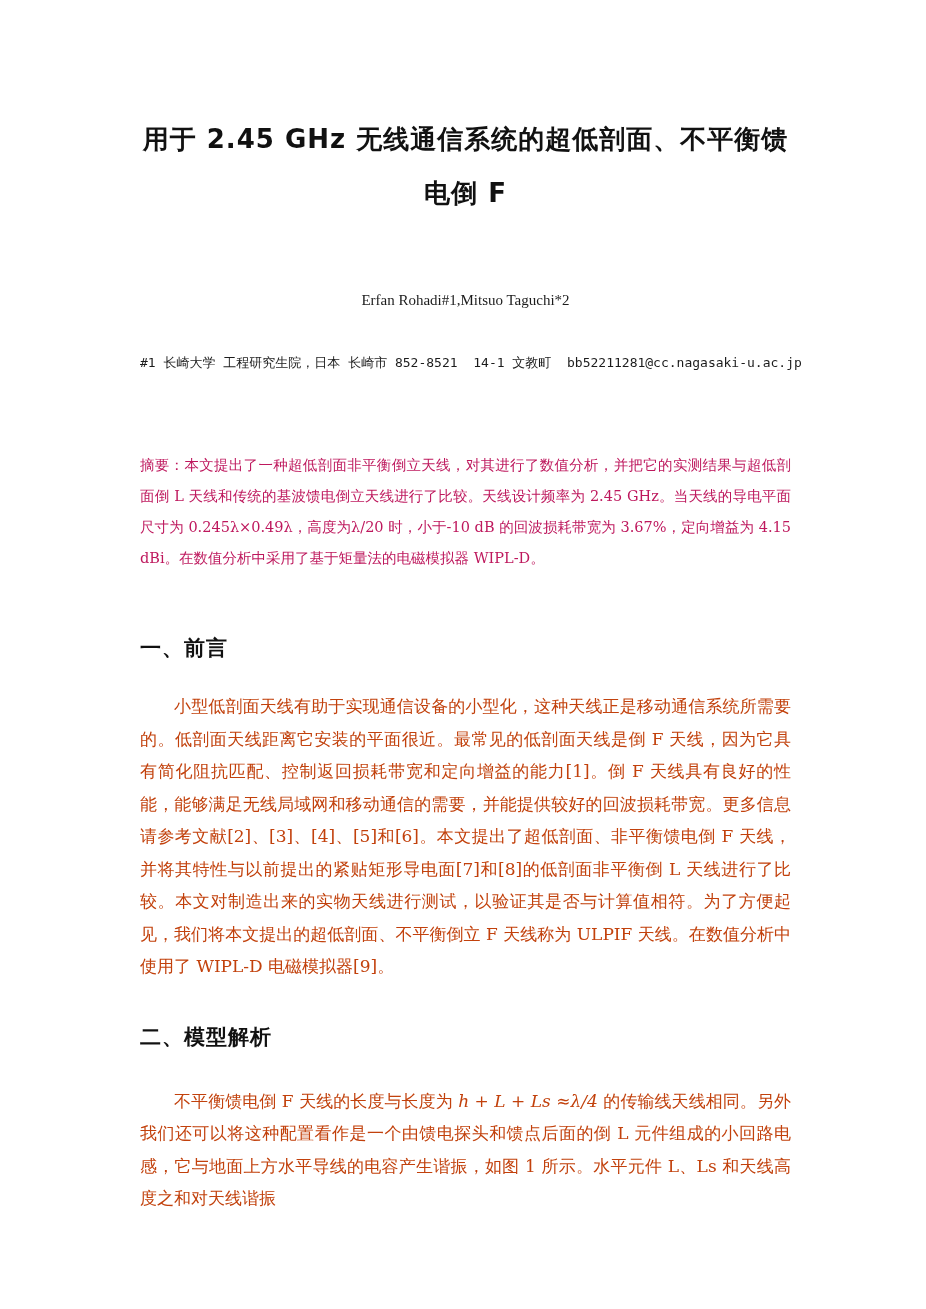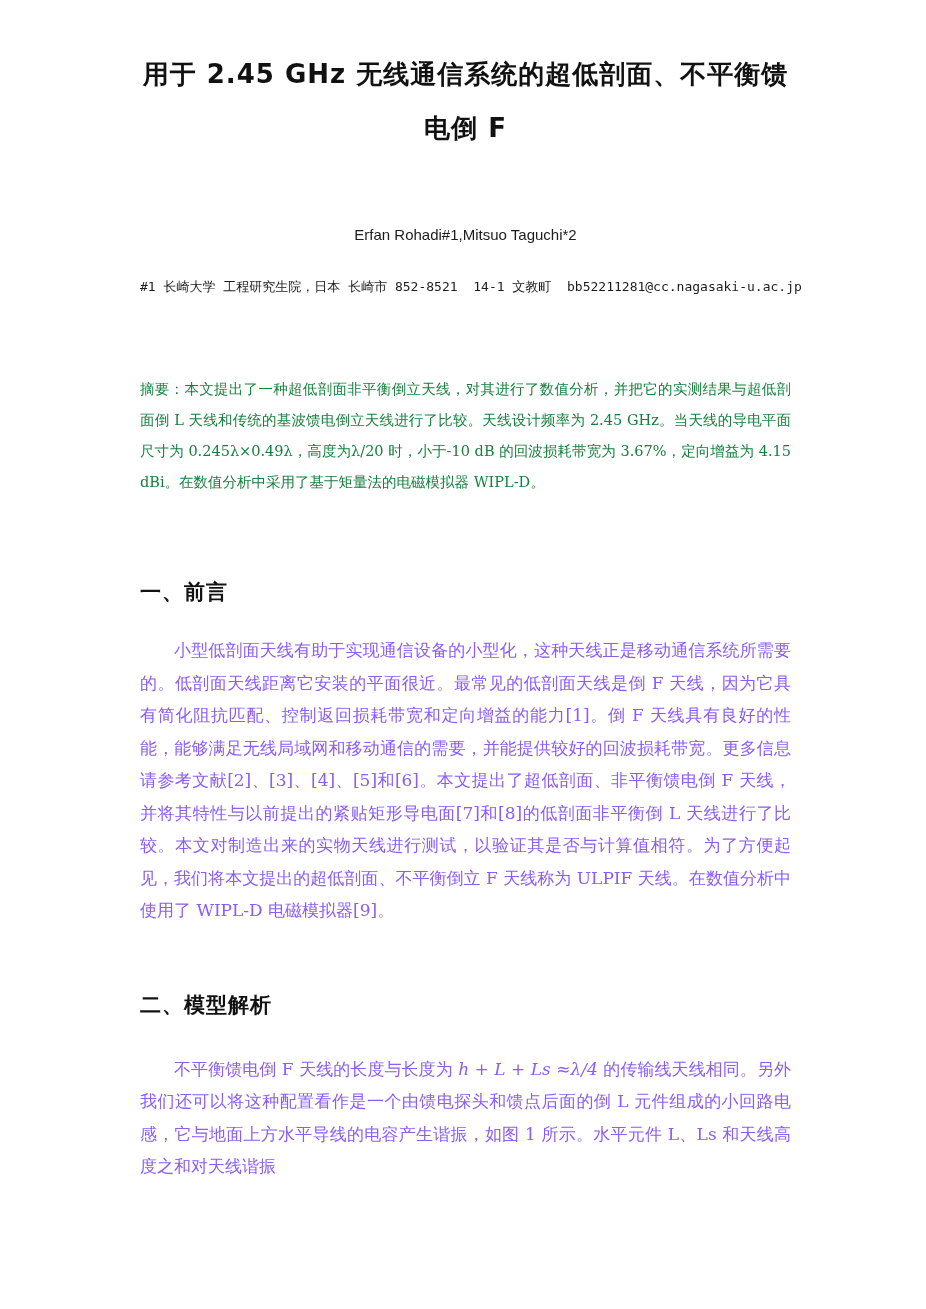--- a/index.html
+++ b/index.html
@@ -7,88 +7,88 @@
       padding: 0;
       background: #ffffff;
     }
     .page {
       position: relative;
       width: 926px;
       height: 1309px;
       margin: 0;
       background: #ffffff;
       box-sizing: border-box;
-      padding: 47px 135px 30px 140px;
+      padding: 112px 135px 30px 140px;
       color: #1c1c1c;
       font-family: "DejaVu Serif", "Liberation Serif", serif;
       overflow: hidden;
     }
     .title {
       margin: 0;
       text-align: center;
       font-family: "DejaVu Sans", "Liberation Sans", sans-serif;
       font-weight: 700;
       font-size: 26px;
       line-height: 54px;
       color: #111111;
       letter-spacing: 1px;
     }
     .title-line {
       display: block;
     }
     .authors {
       margin-top: 70px;
       text-align: center;
-      font-family: Liberation Sans, sans-serif;
+      font-family: Liberation Serif, serif;
       font-size: 15px;
       line-height: 20px;
       color: #1c1c1c;
     }
     .affiliation {
-      margin-top: 33px;
+      margin-top: 44px;
       text-align: center;
       font-family: "DejaVu Sans Mono", "Liberation Mono", monospace;
       font-size: 13px;
       line-height: 18px;
       white-space: pre;
       color: #1c1c1c;
     }
     .abstract {
       margin: 0;
       margin-top: 78px;
       font-size: 14.5px;
       line-height: 31px;
       text-align: justify;
       text-justify: inter-ideograph;
-      color: #15803d;
+      color: #be185d;
     }
     .section-heading {
       margin: 0;
       font-family: "DejaVu Sans", "Liberation Sans", sans-serif;
       font-weight: 700;
       font-size: 21px;
       line-height: 28px;
       color: #111111;
       letter-spacing: 1px;
     }
     .h-first {
-      margin-top: 80px;
+      margin-top: 60px;
     }
     .h-second {
-      margin-top: 64px;
+      margin-top: 40px;
     }
     .body-para {
       margin: 0;
       margin-top: 28px;
       font-size: 17px;
       line-height: 32.5px;
       text-align: justify;
       text-justify: inter-ideograph;
       text-indent: 2em;
-      color: #8b5cf6;
+      color: #c2410c;
     }
     .body-para.second {
       margin-top: 34px;
     }
     .math {
       font-family: "DejaVu Serif", "Liberation Serif", serif;
     }
   </style>
 </head>
 <body>

